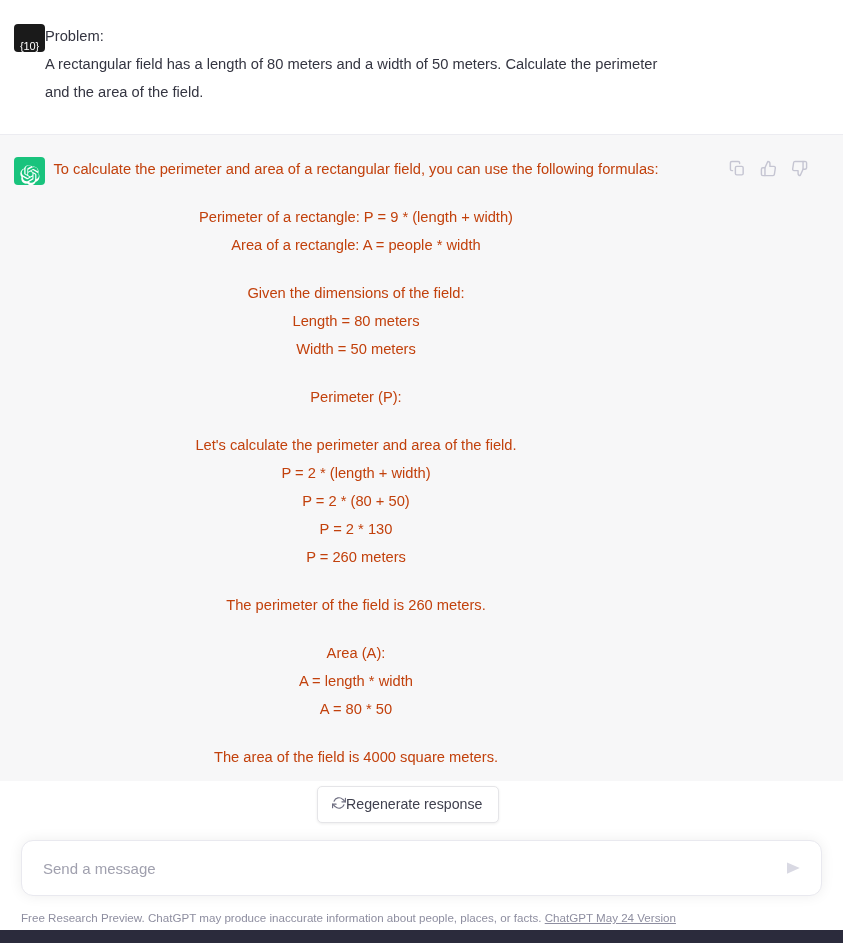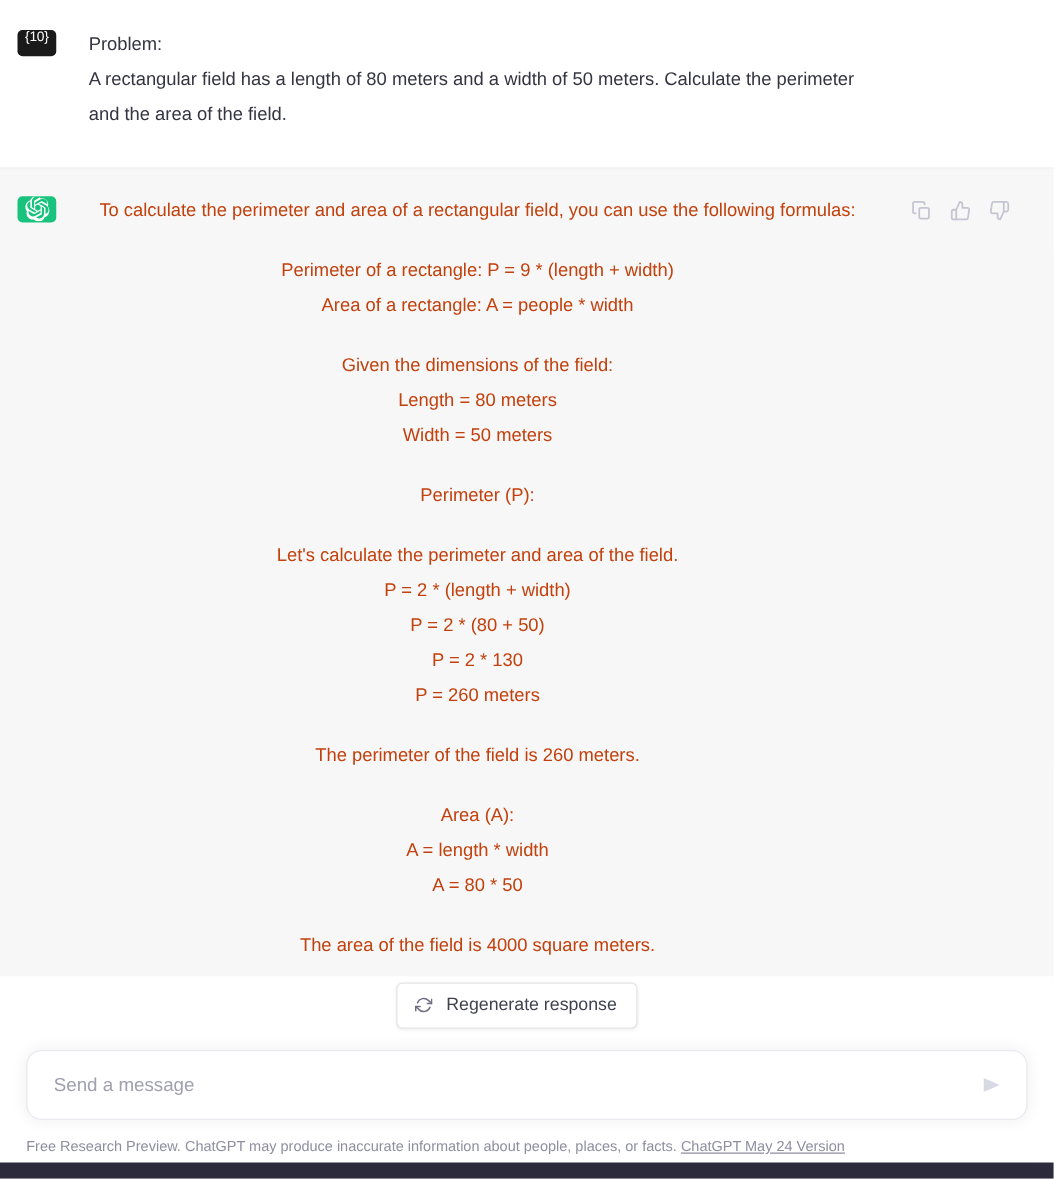--- a/index.html
+++ b/index.html
@@ -45,26 +45,25 @@
   .msg-row.assistant {
     background: #f7f7f8;
     padding-top: 20px;
     padding-bottom: 10px;
     border-bottom: none;
   }
 
   .avatar {
     flex: 0 0 auto;
     width: 31px;
-    height: 21px;
+    height: 28px;
     border-radius: 4px;
     display: flex;
-    align-items: flex-start;
+    align-items: flex-end;
     justify-content: center;
-    margin-right: 26px;
     margin-top: 2px;
   }
   .avatar.user {
     background: #1a1a1a;
     color: #ffffff;
     font-size: 11px;
     letter-spacing: -0.2px;
     font-family: "Liberation Sans", sans-serif;
   }
   .avatar.assistant {
@@ -106,22 +105,20 @@
     border: none;
   }
   .action-btn svg { display: block; }
 
   
   .regenerate {
     position: absolute;
     left: 317px;
     top: 786px;
     display: flex;
-    align-items: center;
-    gap: 11px;
     padding: 9px 16px 10px 14px;
     background: #ffffff;
     border: 1px solid #e5e5e8;
     border-radius: 5px;
     box-shadow: 0 1px 3px rgba(0,0,0,0.07);
     cursor: pointer;
     font-size: 14.2px;
     color: #40414f;
     white-space: nowrap;
   }

